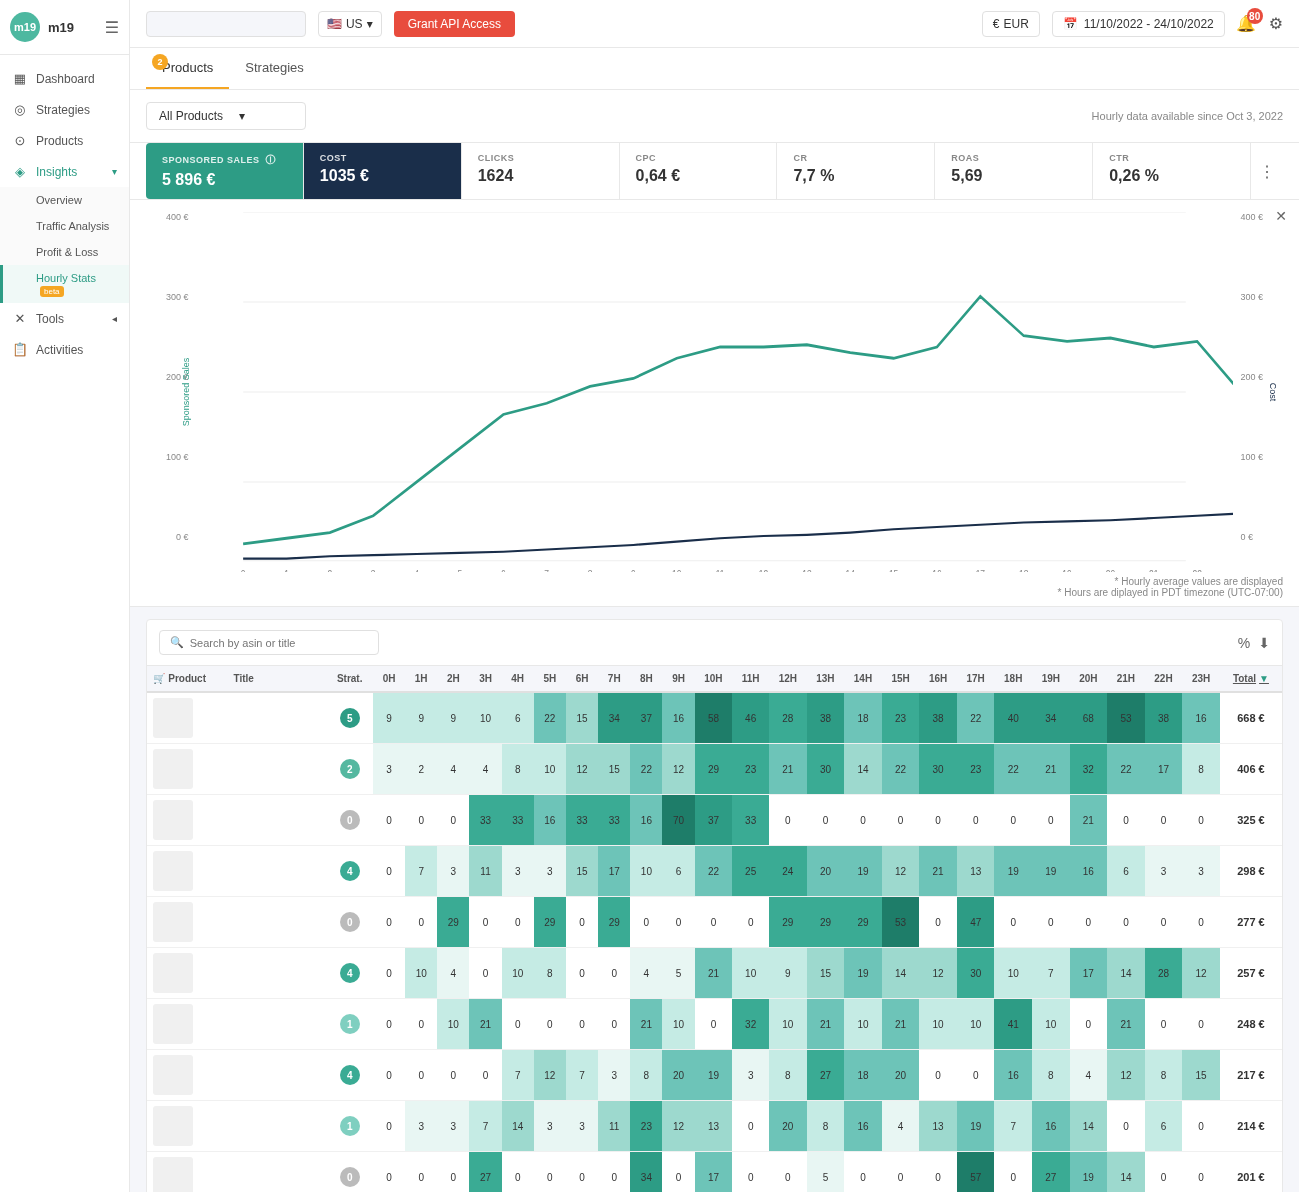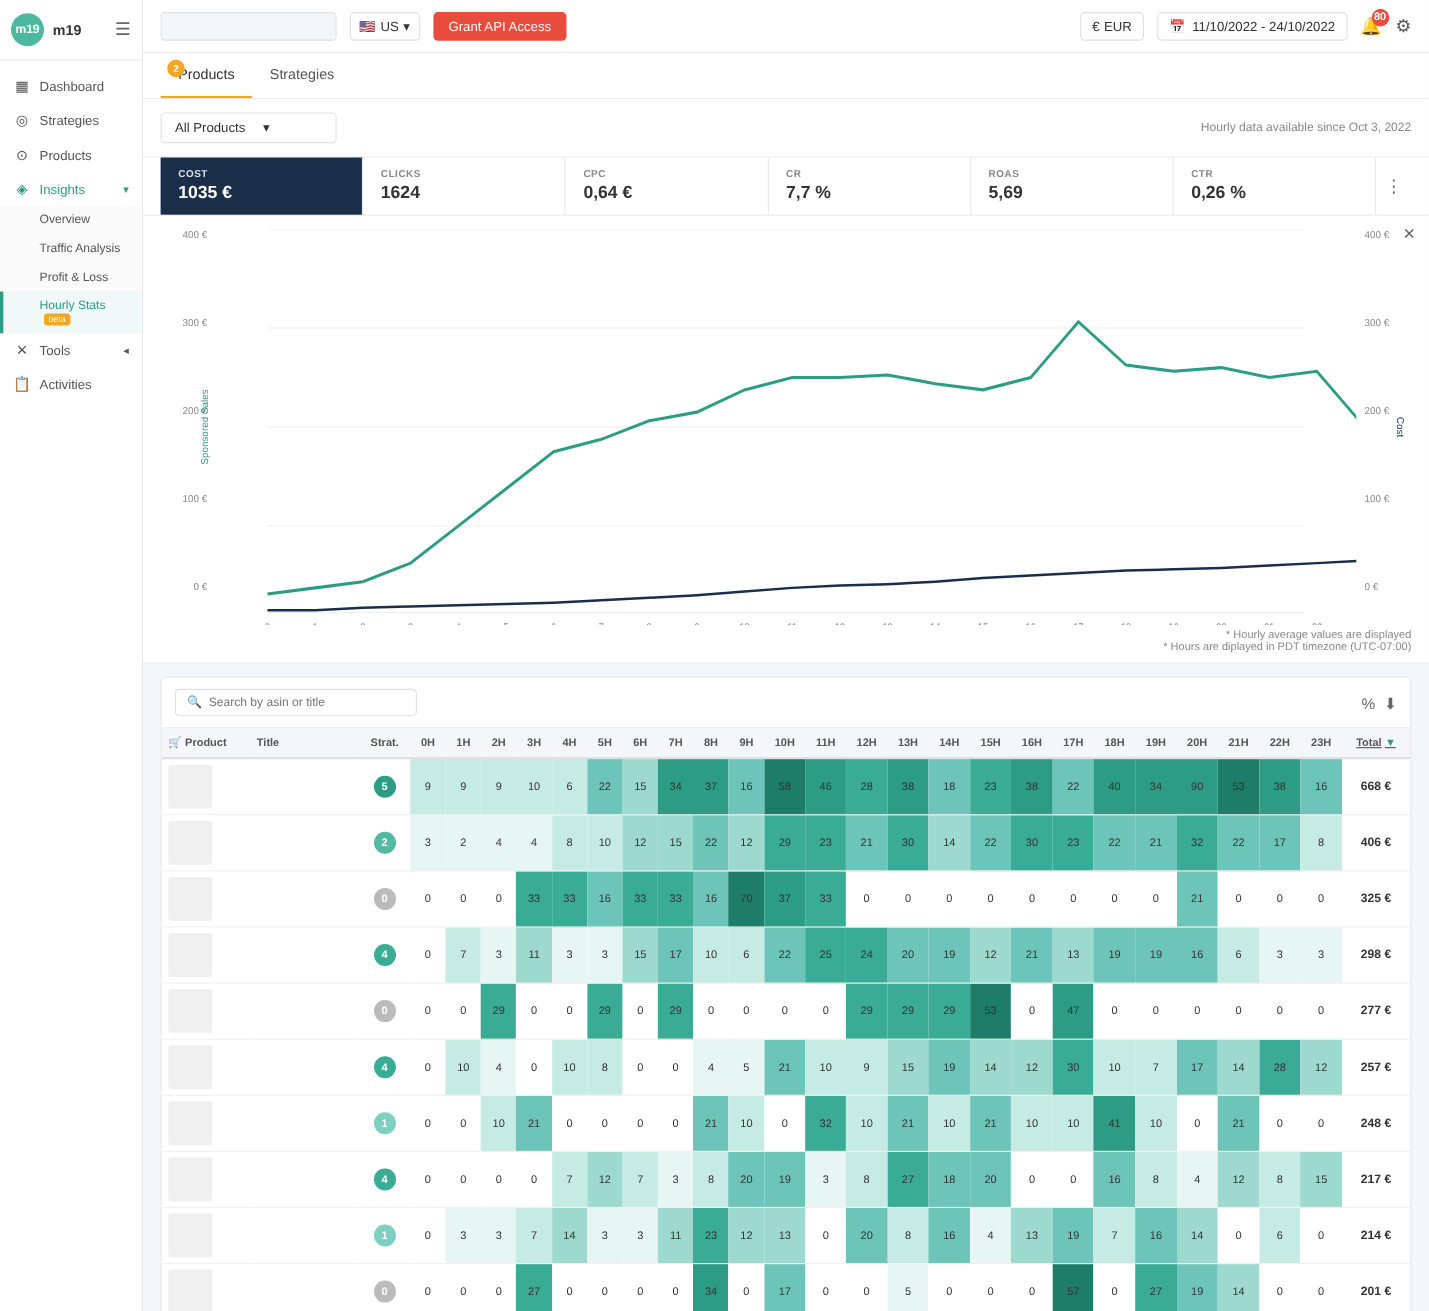--- a/index.html
+++ b/index.html
@@ -193,20 +193,27 @@
 
     <div class="controls-row">
       <div class="product-select">
         <span>All Products</span>
         <span style="margin-left:8px;">▾</span>
       </div>
       <span class="hourly-note">Hourly data available since Oct 3, 2022</span>
     </div>
 
     <div class="metrics-bar">
+      <div class="metric-card highlight-green">
+        <div class="metric-label light">
+          <span>SPONSORED SALES</span>
+          <span style="margin-left:3px;font-size:10px;">ⓘ</span>
+        </div>
+        <div class="metric-value">5 896 €</div>
+      </div>
       <div class="metric-card highlight-dark">
         <div class="metric-label light">COST</div>
         <div class="metric-value">1035 €</div>
       </div>
       <div class="metric-card">
         <div class="metric-label muted">CLICKS</div>
         <div class="metric-value muted">1624</div>
       </div>
       <div class="metric-card">
         <div class="metric-label muted">CPC</div>
@@ -411,21 +418,21 @@
                 <td class="h7" style="font-size: 10px; min-width: 26px;">58</td>
                 <td class="h6" style="font-size: 10px; min-width: 26px;">46</td>
                 <td class="h5" style="font-size: 10px; min-width: 26px;">28</td>
                 <td class="h6" style="font-size: 10px; min-width: 26px;">38</td>
                 <td class="h4" style="font-size: 10px; min-width: 26px;">18</td>
                 <td class="h5" style="font-size: 10px; min-width: 26px;">23</td>
                 <td class="h6" style="font-size: 10px; min-width: 26px;">38</td>
                 <td class="h4" style="font-size: 10px; min-width: 26px;">22</td>
                 <td class="h6" style="font-size: 10px; min-width: 26px;">40</td>
                 <td class="h6" style="font-size: 10px; min-width: 26px;">34</td>
-                <td class="h6" style="font-size: 10px; min-width: 26px;">90</td>
+                <td class="h6" style="font-size: 10px; min-width: 26px;">68</td>
                 <td class="h7" style="font-size: 10px; min-width: 26px;">53</td>
                 <td class="h6" style="font-size: 10px; min-width: 26px;">38</td>
                 <td class="h4" style="font-size: 10px; min-width: 26px;">16</td>
                 <td class="total-cell" style="min-width: 50px; background: rgb(255, 255, 255);">668 €</td>
               </tr>
               <tr>
                 <td class="left" style="min-width: 60px;">
                   <div style="width:40px;height:40px;background:#f0f0f0;border-radius:3px;"></div>
                 </td>
                 <td class="left" style="min-width: 80px; max-width: 100px;"></td>

